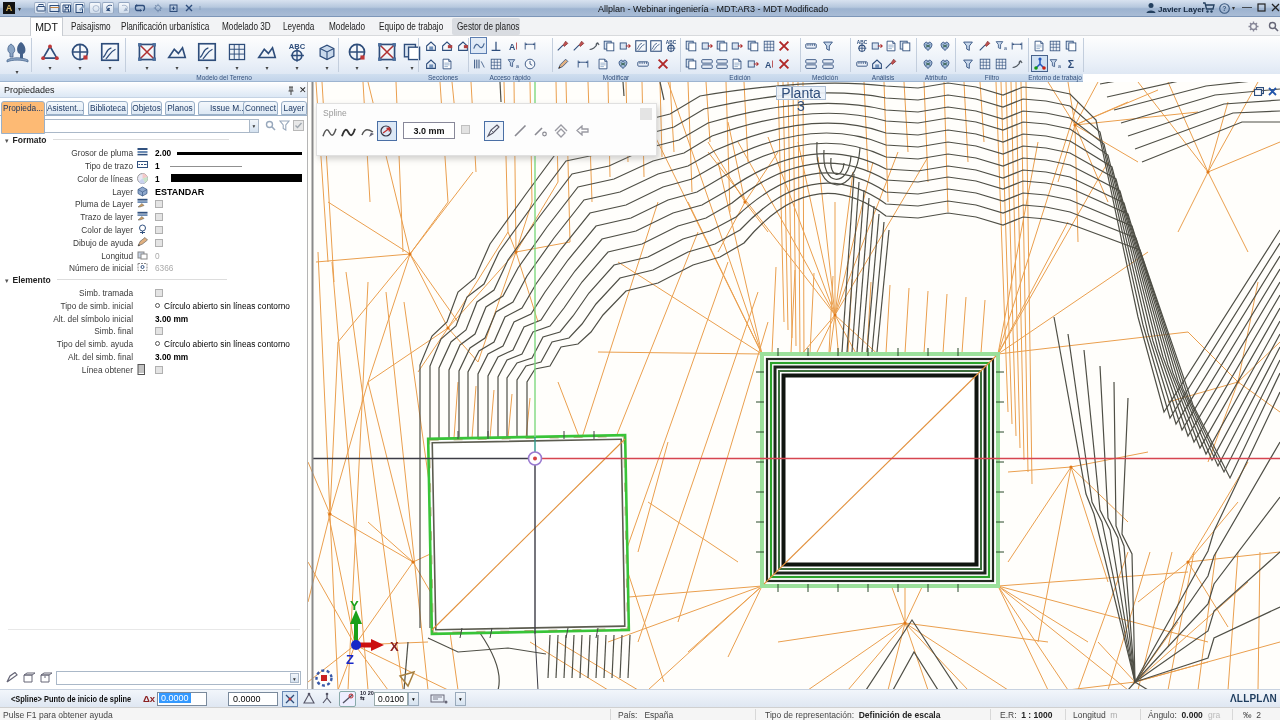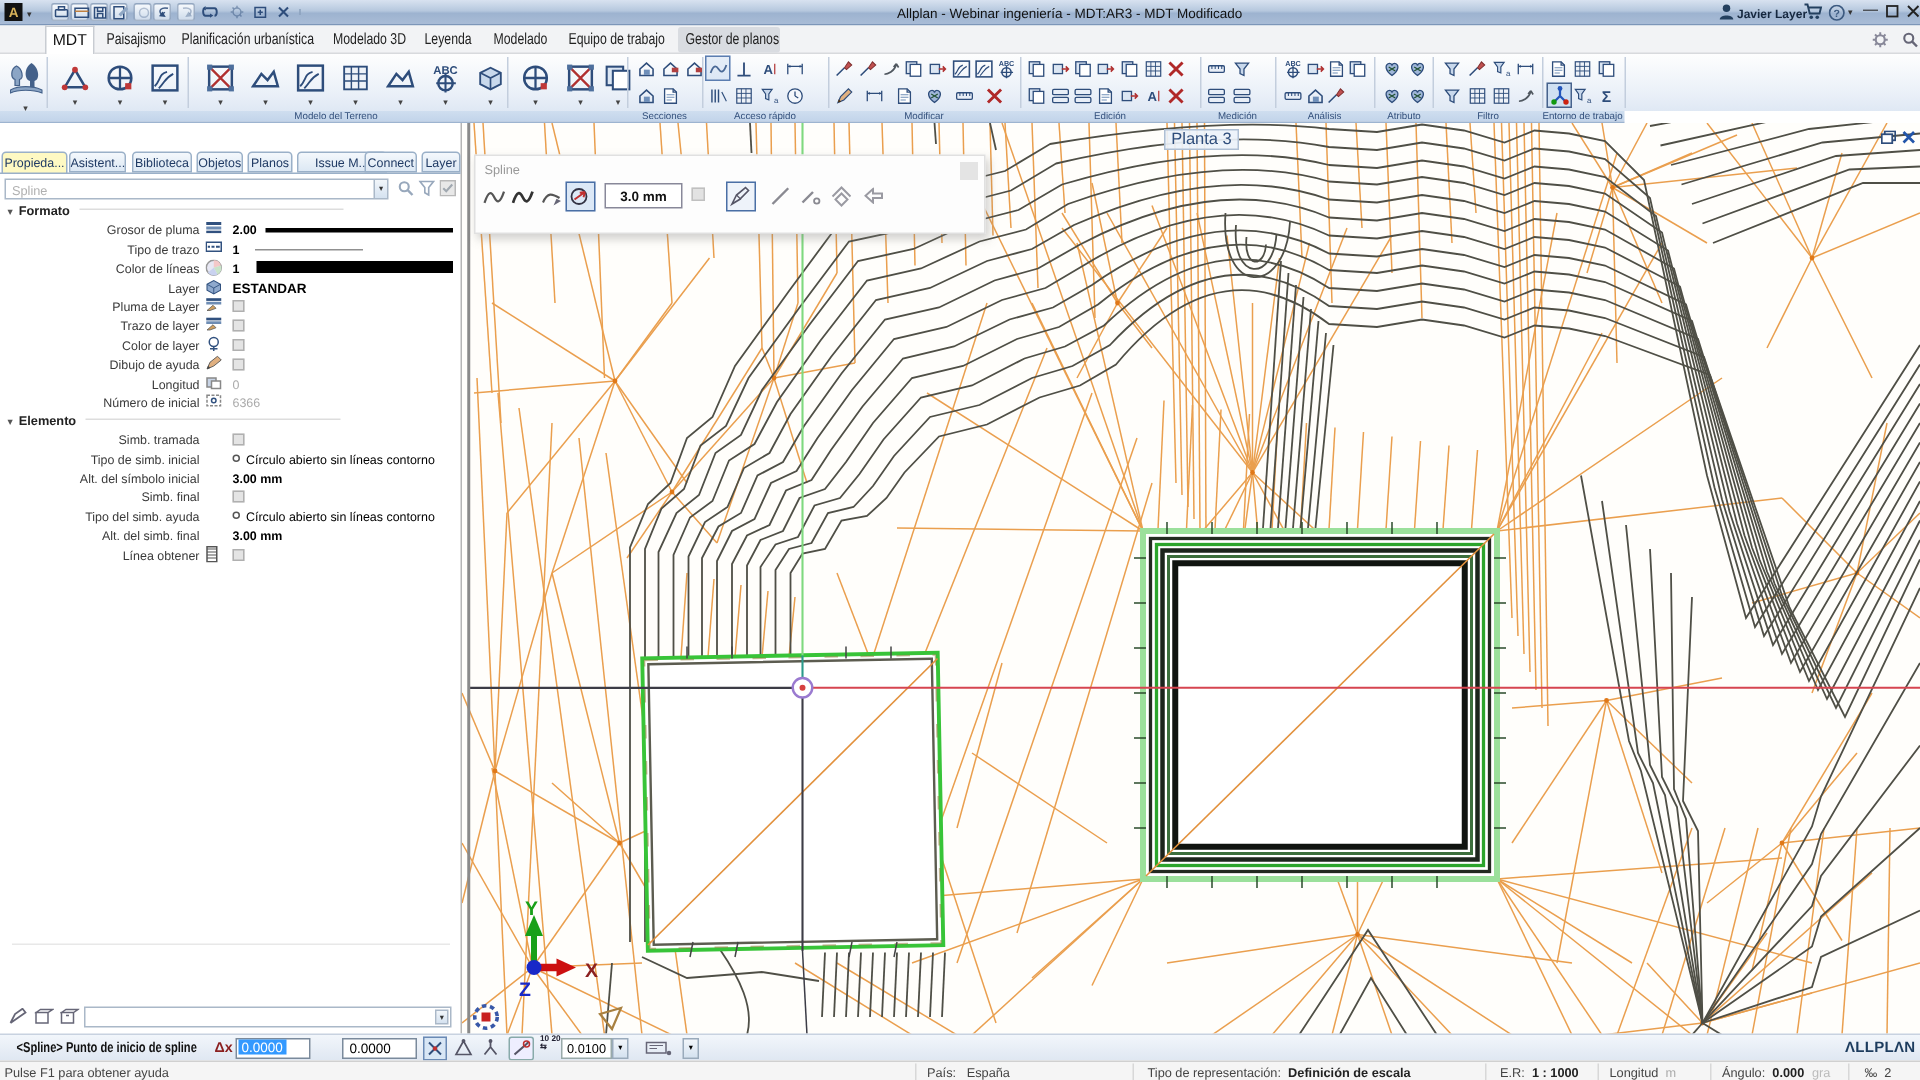--- a/index.html
+++ b/index.html
@@ -11,21 +11,21 @@
 #main{position:absolute;left:0;top:82px;width:1280px;height:607px}
 #panel{position:absolute;left:0;top:0;width:308px;height:607px;background:#fff;border-right:1px solid #b5b5b5}
 #canvas{position:absolute;left:308px;top:0;width:972px;height:607px;background:#fffefb;overflow:hidden}
 #bottombar{position:absolute;left:0;top:689px;width:1280px;height:18px;background:linear-gradient(#f2f6fb,#dfe7f2);border-top:1px solid #c8d2e0;font-size:9.5px}
 #statusbar{position:absolute;left:0;top:707px;width:1280px;height:13px;background:#f5f5f5;border-top:1px solid #d0d0d0;font-size:8.5px;color:#444}
 .vsep{position:absolute;top:2px;width:1px;height:34px;background:#c3cedd}
 .bicon{position:absolute;top:5px;width:24px;text-align:center}
 .bicon .dd{display:block;font-size:6px;color:#444;line-height:3px}
 .sicon{position:absolute;width:16px;height:16px}
 .tab{position:absolute;top:1px;height:14px;background:linear-gradient(#f4f8fc,#dce8f4);border:1px solid #9ab0c8;border-radius:3px 3px 0 0;font-size:8.3px;color:#1f3a64;text-align:center;line-height:13px;overflow:hidden}
-.tab.sel{background:#fef9c3;height:15px;z-index:2}
+.tab.sel{background:#fdba74;height:33px;z-index:2}
 .prow{position:absolute;left:0;width:307px;height:12px;font-size:8.3px;color:#3a3a3a}
 .plabel{position:absolute;right:174px;top:1px;white-space:nowrap}
 .picon{position:absolute;left:137px;top:0px}
 .pval{position:absolute;left:155px;top:1px;white-space:nowrap;color:#000}
 .v{font-weight:bold}
 .gv{color:#aaa}
 .v2{font-size:8.3px}
 .chk{display:inline-block;width:8px;height:8px;background:#e4e4e4;border:1px solid #b0b0b0;vertical-align:-1px}
 .circ{display:inline-block;width:5px;height:5px;border:1px solid #555;border-radius:50%;margin-right:4px;vertical-align:1px}
 .thick{position:absolute;left:22px;top:3.5px;width:125px;height:3.5px;background:#000}
@@ -869,30 +869,37 @@
         <path d="M76 563 L63 557 L63 569 Z" fill="#cc1010"></path>
         <circle cx="48" cy="563" r="5" fill="#1828c8"></circle>
         <text x="42" y="528" fill="#18a018" font-size="13" font-weight="bold" font-family="Liberation Sans">Y</text>
         <text x="82" y="569" fill="#8b2020" font-size="13" font-weight="bold" font-family="Liberation Sans">X</text>
         <text x="38" y="582" fill="#1828c8" font-size="13" font-weight="bold" font-family="Liberation Sans">Z</text>
         <circle cx="16" cy="596" r="7.5" fill="none" stroke="#3858a8" stroke-width="2.4" stroke-dasharray="3 2.4"></circle>
         <rect x="13" y="593" width="6" height="6" fill="#c82020"></rect>
         <line x1="4.5" y1="0" x2="4.5" y2="608" stroke="#8a8a8a" stroke-width="2"></line>
         <path d="M92 594 L106 590 L100 604 Z" fill="none" stroke="#a88040" stroke-width="1.5"></path>
 </svg>
-<div style="position:absolute;left:468px;top:4px;width:50px;height:14px;background:rgba(235,242,250,.92);border:1px solid #aebfd4;font-size:11px;color:#2e4d7b;line-height:13px;text-align:center">Planta 3</div>
+<div style="position:absolute;left:468px;top:4px;width:50px;height:14px;background:rgba(235,242,250,.92);border:1px solid #aebfd4;font-size:14px;color:#2e4d7b;line-height:13px;text-align:center">Planta 3</div>
 <svg style="position:absolute;left:946px;top:5px" width="10" height="9" viewBox="0 0 10 9">
         <rect x="2.5" y="0.5" width="7" height="6" fill="none" stroke="#2e4d7b" stroke-width="1.2"></rect>
         <rect x="0.5" y="2.5" width="7" height="6" fill="#fff" stroke="#2e4d7b" stroke-width="1.2"></rect>
       </svg>
 <svg style="position:absolute;left:960px;top:5px" width="9" height="9" viewBox="0 0 9 9">
         <path d="M1 1 L8 8 M8 1 L1 8" stroke="#2255aa" stroke-width="1.8"></path>
       </svg>
 </div>
 <div id="panel">
+<div style="position:absolute;left:0;top:1px;width:307px;height:15px;background:linear-gradient(#fdfdfe,#dce8f5);border-bottom:1px solid #c5d3e4">
+        <span style="position:absolute;left:4px;top:2px;font-size:9px;color:#222">Propiedades</span>
+        <svg style="position:absolute;left:287px;top:3px" width="8" height="10" viewBox="0 0 8 10">
+          <path d="M2 1 H6 M3 1 V5 M5 1 V5 M1.5 5 H6.5 M4 5 V9" stroke="#444" stroke-width="1"></path>
+        </svg>
+        <span style="position:absolute;left:299px;top:1.5px;font-size:9px;color:#222">✕</span>
+      </div>
 <div style="position:absolute;left:0;top:18px;width:307px;height:16px;border-bottom:1px solid #9ab0c8">
         <div class="tab sel" style="left:1px;width:44px">Propieda...</div>
         <div class="tab" style="left:46px;width:38px">Asistent...</div>
         <div class="tab" style="left:88px;width:40px">Biblioteca</div>
         <div class="tab" style="left:131px;width:31px">Objetos</div>
         <div class="tab" style="left:165px;width:30px">Planos</div>
         <div class="tab" style="left:198px;width:60px">Issue M...</div>
         <div class="tab" style="left:243px;width:35px">Connect</div>
         <div class="tab" style="left:281px;width:26px">Layer</div>
       </div>

